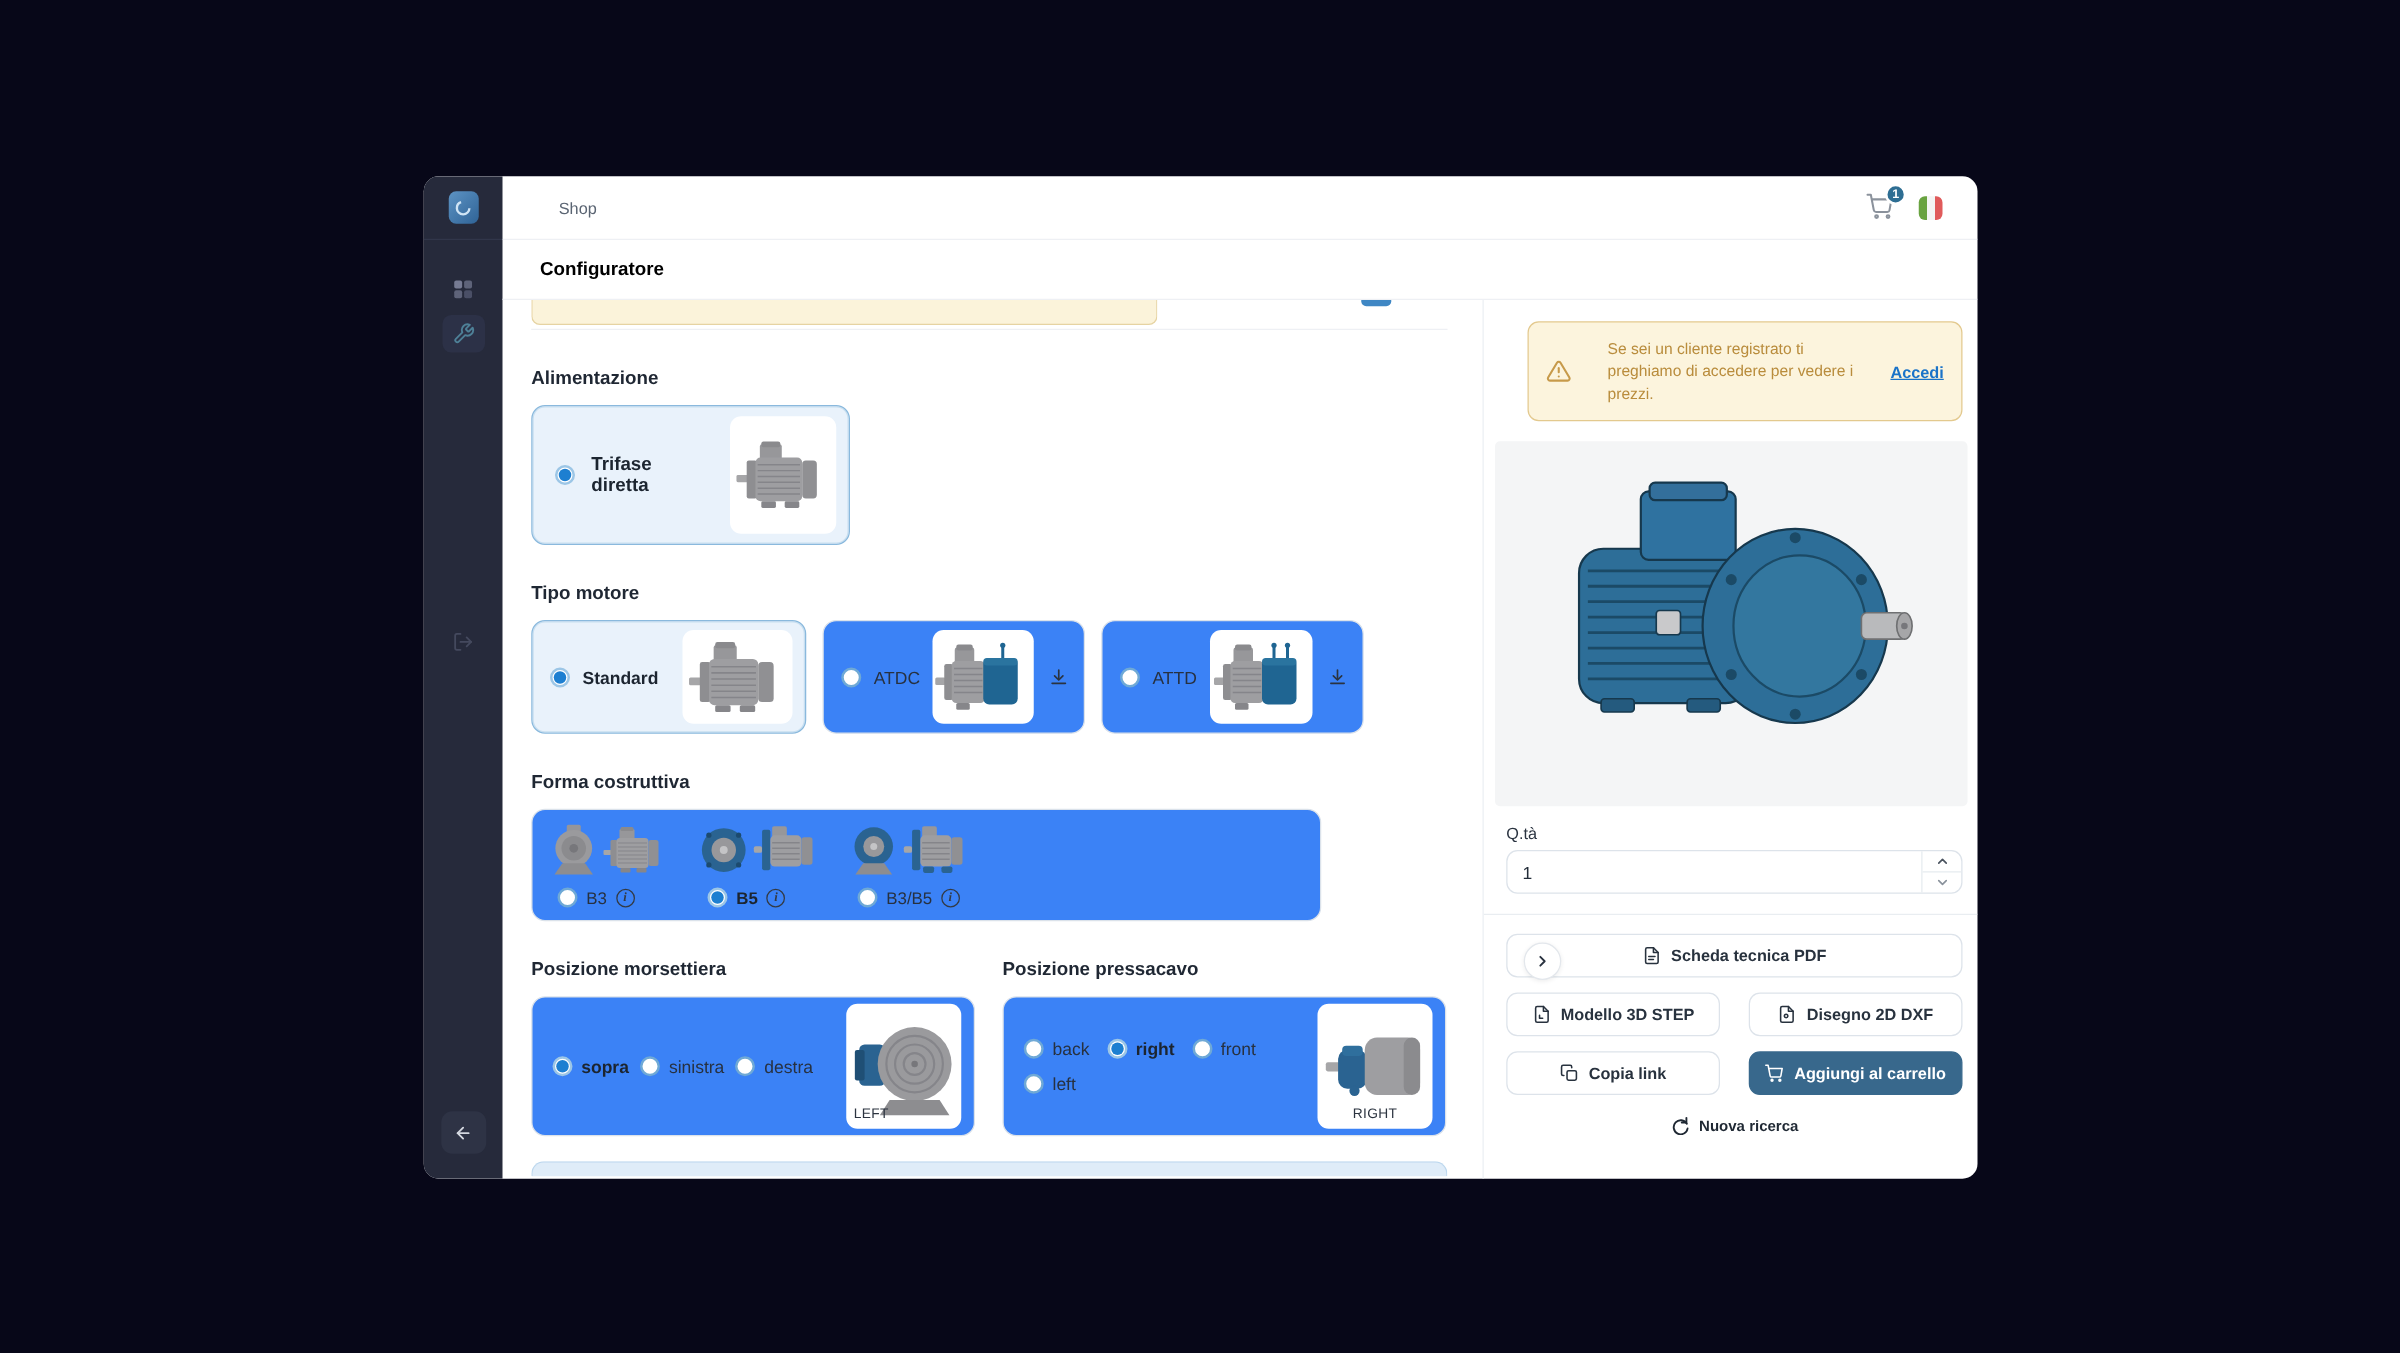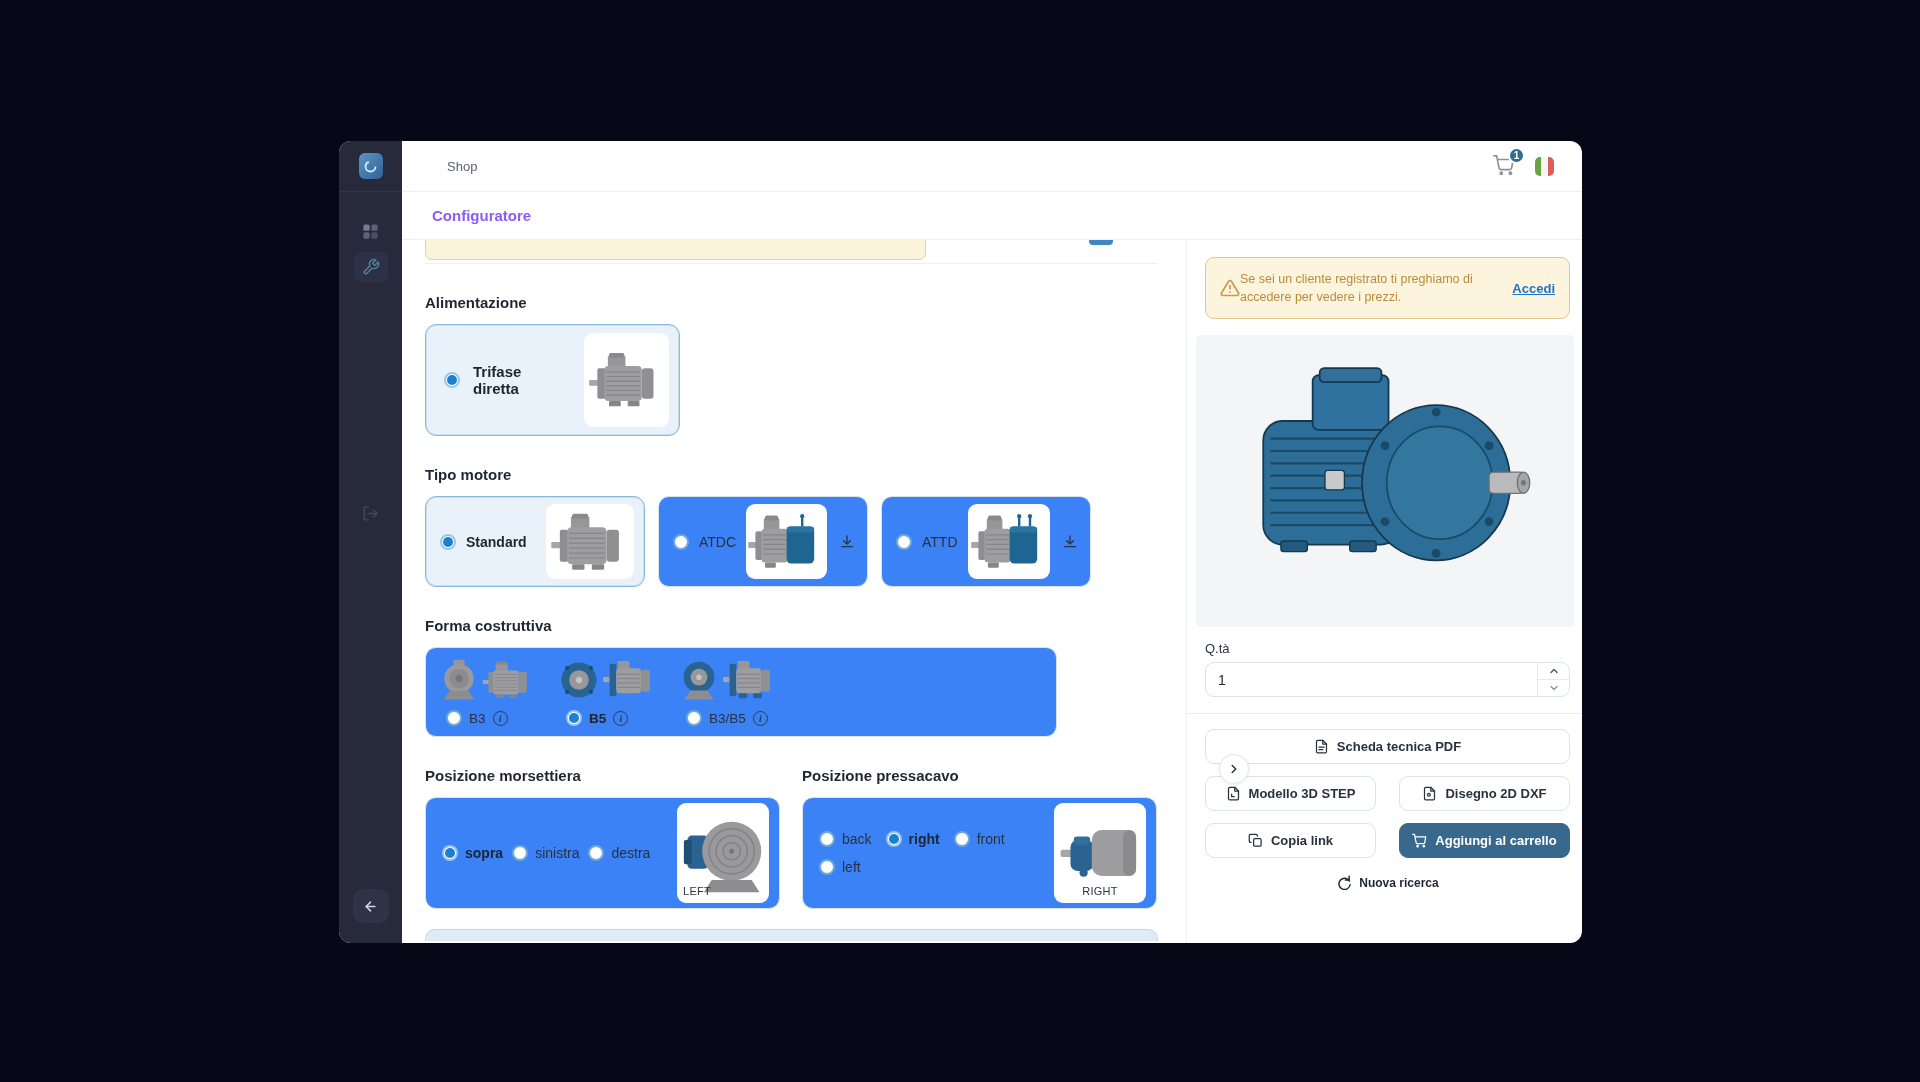--- a/index.html
+++ b/index.html
@@ -29,21 +29,21 @@
   .topbar-title { font-size:13px; color:#5a6472; }
   .topbar-right { margin-left:auto; display:flex; align-items:center; gap:18px; }
   .cart-wrap { position:relative; width:24px; height:24px; cursor:pointer; }
   .cart-badge { position:absolute; top:-7px; right:-8px; min-width:17px; height:17px; border-radius:50%;
     background:#2e6e93; color:#fff; font-size:10px; font-weight:bold; display:flex; align-items:center;
     justify-content:center; border:2px solid #fff; }
   .flag { width:19px; height:19px; border-radius:5px;
     background:linear-gradient(90deg,#69a340 0 33%,#f4f5f4 33% 67%,#e05b5b 67%); cursor:pointer; }
   .pagebar { height:48px; display:flex; align-items:center; padding:0 28px 0 30px;
     border-bottom:1px solid #eef0f4; flex-shrink:0; }
-  .page-title { font-size:15px; font-weight:bold; color:#8b5cf6; }
+  .page-title { font-size:15px; font-weight:bold; color:#000000; }
 
   .content-row { flex:1; display:flex; min-height:0; position:relative; }
 
   
   .config-area { width:784px; padding:0 28px 0 23px; overflow:hidden; position:relative; }
   .partial-row { position:relative; height:24px; border-bottom:1px solid #eef0f4; }
   .partial-yellow { position:absolute; left:0; top:-6px; width:501px; height:26px;
     background:#fbf3da; border:1px solid #e6d3a2; border-top:none; border-radius:0 0 7px 7px; }
   .partial-blue { position:absolute; left:664px; top:-2px; width:24px; height:7px;
     background:#3f87c4; border-radius:0 0 4px 4px; }
@@ -88,21 +88,21 @@
   .press-grid { display:flex; flex-direction:column; gap:12px; }
   .press-row { display:flex; align-items:center; gap:14px; }
 
   .partial-bottom { height:12px; margin-top:20px; background:#dfecf8; border:1.5px solid #bcd7ee;
     border-bottom:none; border-radius:10px 10px 0 0; }
 
   
   .summary-panel { width:396px; border-left:1px solid #eceff3; padding:17px 12px 0 18px; flex-shrink:0;
     display:flex; flex-direction:column; }
   .alert-box { border:1px solid #e3c98e; background:#fcf4dd; border-radius:9px; padding:12px 14px;
-    display:flex; align-items:center; gap:0; }
+    display:flex; align-items:center; gap:29px;margin-left:17px; }
   .alert-text { font-size:12.5px; line-height:1.45; color:#b98c3c; flex:1; }
   .alert-link { font-size:13px; font-weight:bold; color:#1a73c8; text-decoration:underline; cursor:pointer; white-space:nowrap; }
   .product-stage { margin:16px -4px 0 -9px; height:292px; background:#f4f5f6; border-radius:4px;
     display:flex; align-items:center; justify-content:center; }
   .qty-label { font-size:13px; color:#2a3340; margin:14px 0 6px; }
   .qty-wrap { position:relative; }
   .qty-input { width:100%; height:35px; border:1px solid #dde3ea; border-radius:9px; font-size:14px;
     color:#222c38; padding:0 40px 0 12px; font-family:"Liberation Sans", sans-serif; outline:none; }
   .qty-stepper { position:absolute; right:1px; top:1px; width:32px; height:33px; display:flex; flex-direction:column;
     border-left:1px solid #e6ebf0; }

